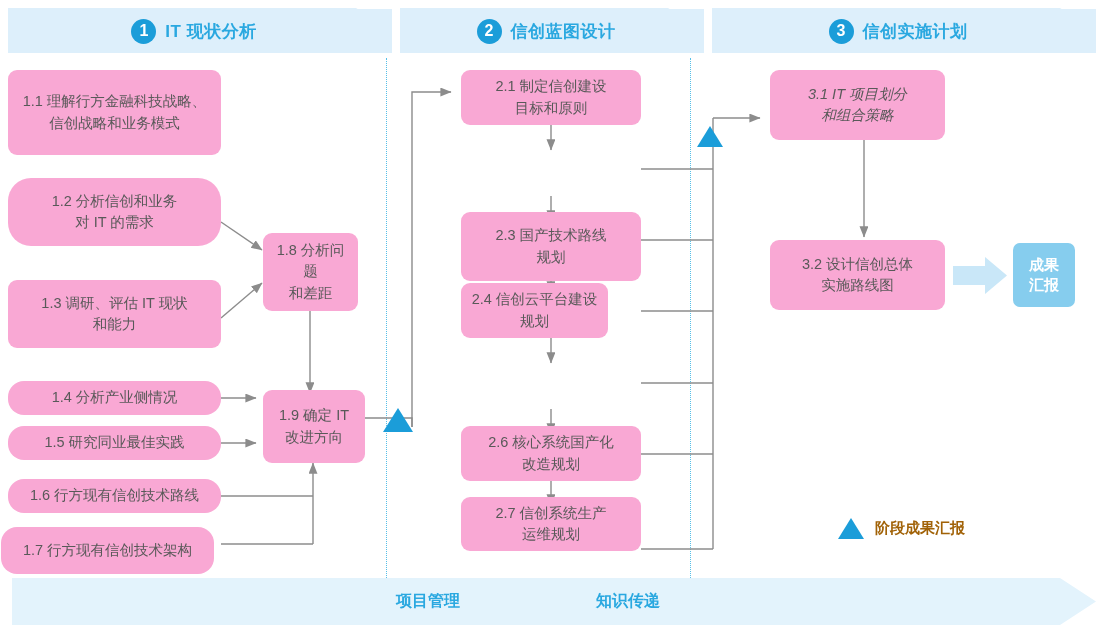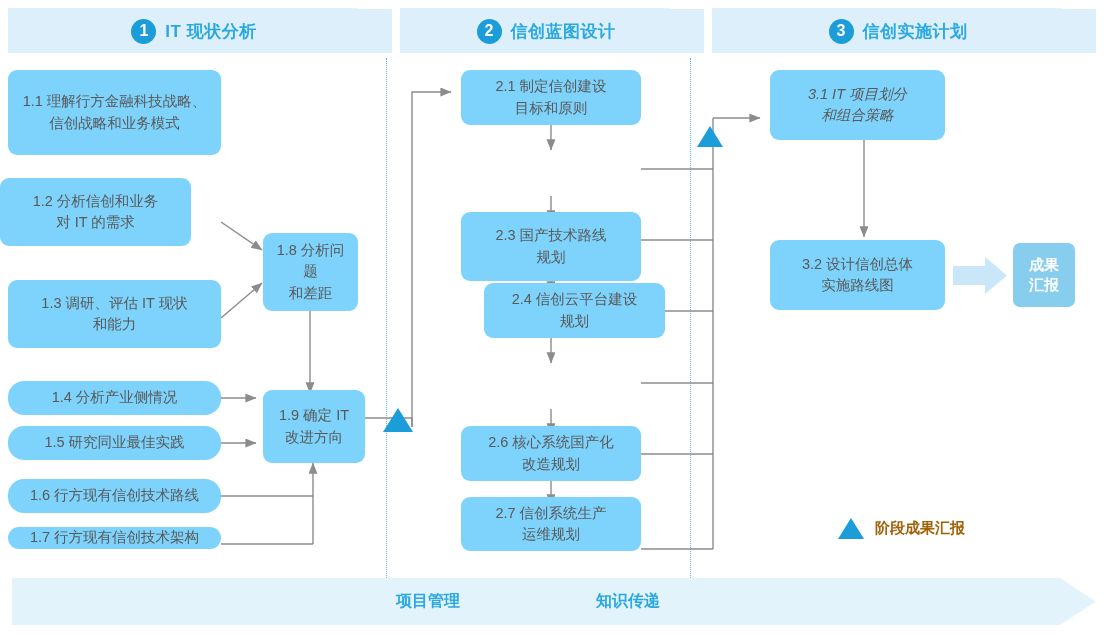--- a/index.html
+++ b/index.html
@@ -20,21 +20,21 @@
     display:flex;align-items:center;justify-content:center;
     line-height:1;
   }
   .phase .ptitle{
     color:#2aa8e0;font-size:17px;font-weight:bold;letter-spacing:.5px;white-space:nowrap;
   }
 
   
   .box{
     position:absolute;
-    background:#7dd3fc;
+    background:#f9a8d4;
     border-radius:9px;
     color:#595959;
     font-size:14.5px;
     line-height:1.45;
     display:flex;align-items:center;justify-content:center;
     text-align:center;
     padding:0 8px;
     box-sizing:border-box;
     white-space:pre-line;
   }
@@ -170,39 +170,39 @@
       <path d="M864,140 L864,237" marker-end="url(#ah)"></path>
     </g>
   </svg>
 
   <svg class="layer">
     <polygon points="953,266 985,266 985,257 1007,275.5 985,294 985,285 953,285" fill="#c9e7f8"></polygon>
   </svg>
 
   <div class="box" style="left:8px;top:70px;width:213px;height:85px;">1.1 理解行方金融科技战略、
 信创战略和业务模式</div>
-  <div class="box" style="left:0;top:178px;width:191px;height:68px;">1.2 分析信创和业务
+  <div class="box" style="left:8px;top:178px;width:213px;height:68px;border-radius:23px;">1.2 分析信创和业务
 对 IT 的需求</div>
   <div class="box" style="left:8px;top:280px;width:213px;height:68px;">1.3 调研、评估 IT 现状
 和能力</div>
   <div class="box pill" style="left:8px;top:381px;width:213px;height:34px;">1.4 分析产业侧情况</div>
   <div class="box pill" style="left:8px;top:426px;width:213px;height:34px;">1.5 研究同业最佳实践</div>
   <div class="box pill" style="left:8px;top:479px;width:213px;height:34px;">1.6 行方现有信创技术路线</div>
-  <div class="box pill" style="left:8px;top:527px;width:213px;height:22px;text-align:center;">1.7 行方现有信创技术架构</div>
+  <div class="box pill" style="left:1px;top:527px;width:213px;height:47px;text-align:center;">1.7 行方现有信创技术架构</div>
 
   <div class="box" style="left:263px;top:233px;width:95px;height:78px;">1.8 分析问题
 和差距</div>
   <div class="box" style="left:263px;top:390px;width:102px;height:73px;">1.9 确定 IT
 改进方向</div>
 
   <div class="box" style="left:461px;top:70px;width:180px;height:55px;">2.1 制定信创建设
 目标和原则</div>
   <div class="box" style="left:461px;top:212px;width:180px;height:69px;">2.3 国产技术路线
 规划</div>
-  <div class="box" style="left:484px;top:283px;width:181px;height:55px;">2.4 信创云平台建设
+  <div class="box" style="left:461px;top:283px;width:147px;height:55px;">2.4 信创云平台建设
 规划</div>
   <div class="box" style="left:461px;top:426px;width:180px;height:55px;">2.6 核心系统国产化
 改造规划</div>
   <div class="box" style="left:461px;top:497px;width:180px;height:54px;">2.7 信创系统生产
 运维规划</div>
 
   <div class="box" style="left:770px;top:70px;width:175px;height:70px;font-style:italic;">3.1 IT 项目划分
 和组合策略</div>
   <div class="box" style="left:770px;top:240px;width:175px;height:70px;">3.2 设计信创总体
 实施路线图</div>

